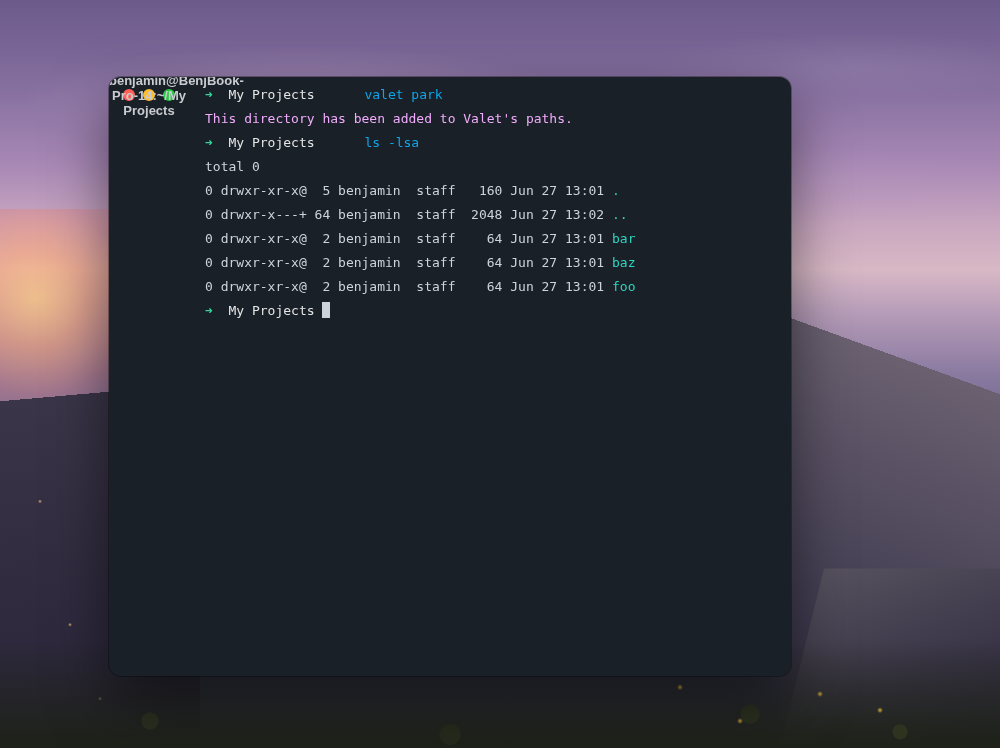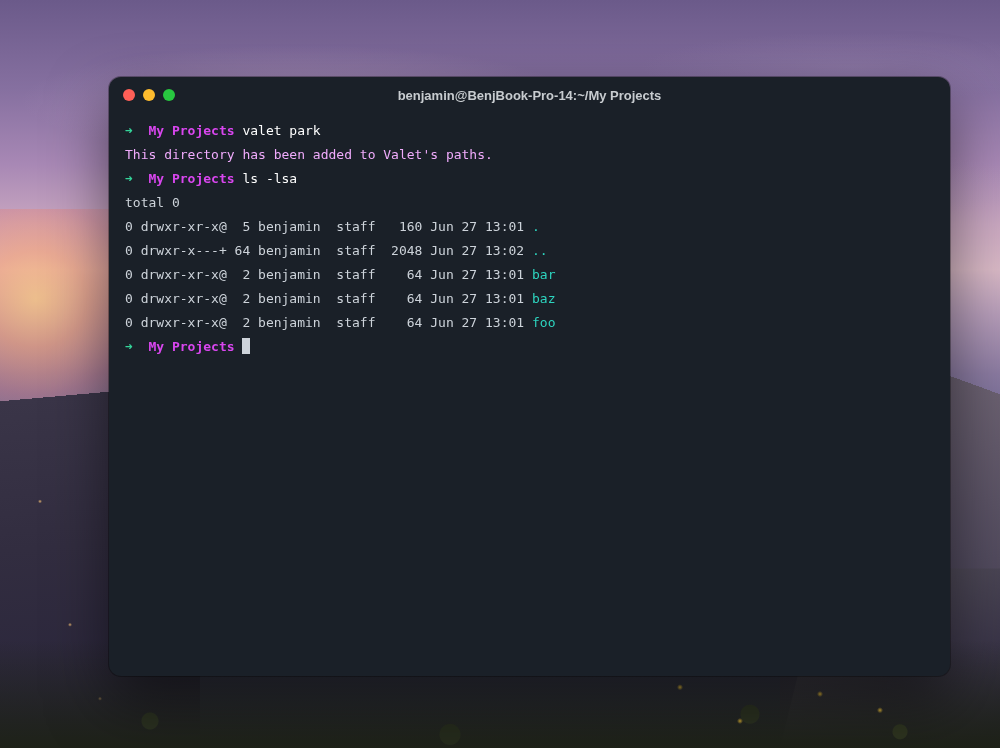--- a/index.html
+++ b/index.html
@@ -92,27 +92,27 @@
       radial-gradient(3px 3px at 68% 55%, #c4a030, transparent),
       radial-gradient(3px 3px at 82% 60%, #c4a030, transparent),
       radial-gradient(3px 3px at 88% 72%, #d0aa35, transparent),
       radial-gradient(3px 3px at 74% 80%, #c4a030, transparent);
   }
 
   .terminal {
     position: absolute;
     left: 109px;
     top: 77px;
-    width: 841px;
+    width: 682px;
     height: 599px;
     background: #1a2028;
     border-radius: 12px;
     box-shadow: 0 25px 60px rgba(0,0,0,0.5), 0 0 0 1px rgba(0,0,0,0.3);
     display: flex;
-    flex-direction: column;
+    flex-direction: row;
     overflow: hidden;
   }
   .titlebar {
     height: 36px;
     display: flex;
     align-items: center;
     padding: 0 14px;
     position: relative;
     flex-shrink: 0;
   }
@@ -139,22 +139,22 @@
     flex: 1;
     padding: 6px 16px 16px 16px;
     font-family: "SF Mono", ui-monospace, Menlo, Monaco, Consolas, monospace;
     font-size: 13px;
     line-height: 24px;
     color: #cdd3da;
     white-space: pre;
     overflow: hidden;
   }
   .arrow { color: #34d399; }
-  .dir { color: #d946ef; font-weight: 700; }
-  .cmd { color: #ffffff; }
+  .dir { color: #e5e5e5; font-weight: 400; }
+  .cmd { color: #0ea5e9; margin-left: 42px; }
   .success { color: #f0abfc; }
   .name-cyan { color: #2dd4bf; }
   .cursor {
     display: inline-block;
     width: 8px; height: 16px;
     background: #cdd3da;
     vertical-align: -3px;
   }
   .line { display: block; }
 </style>

